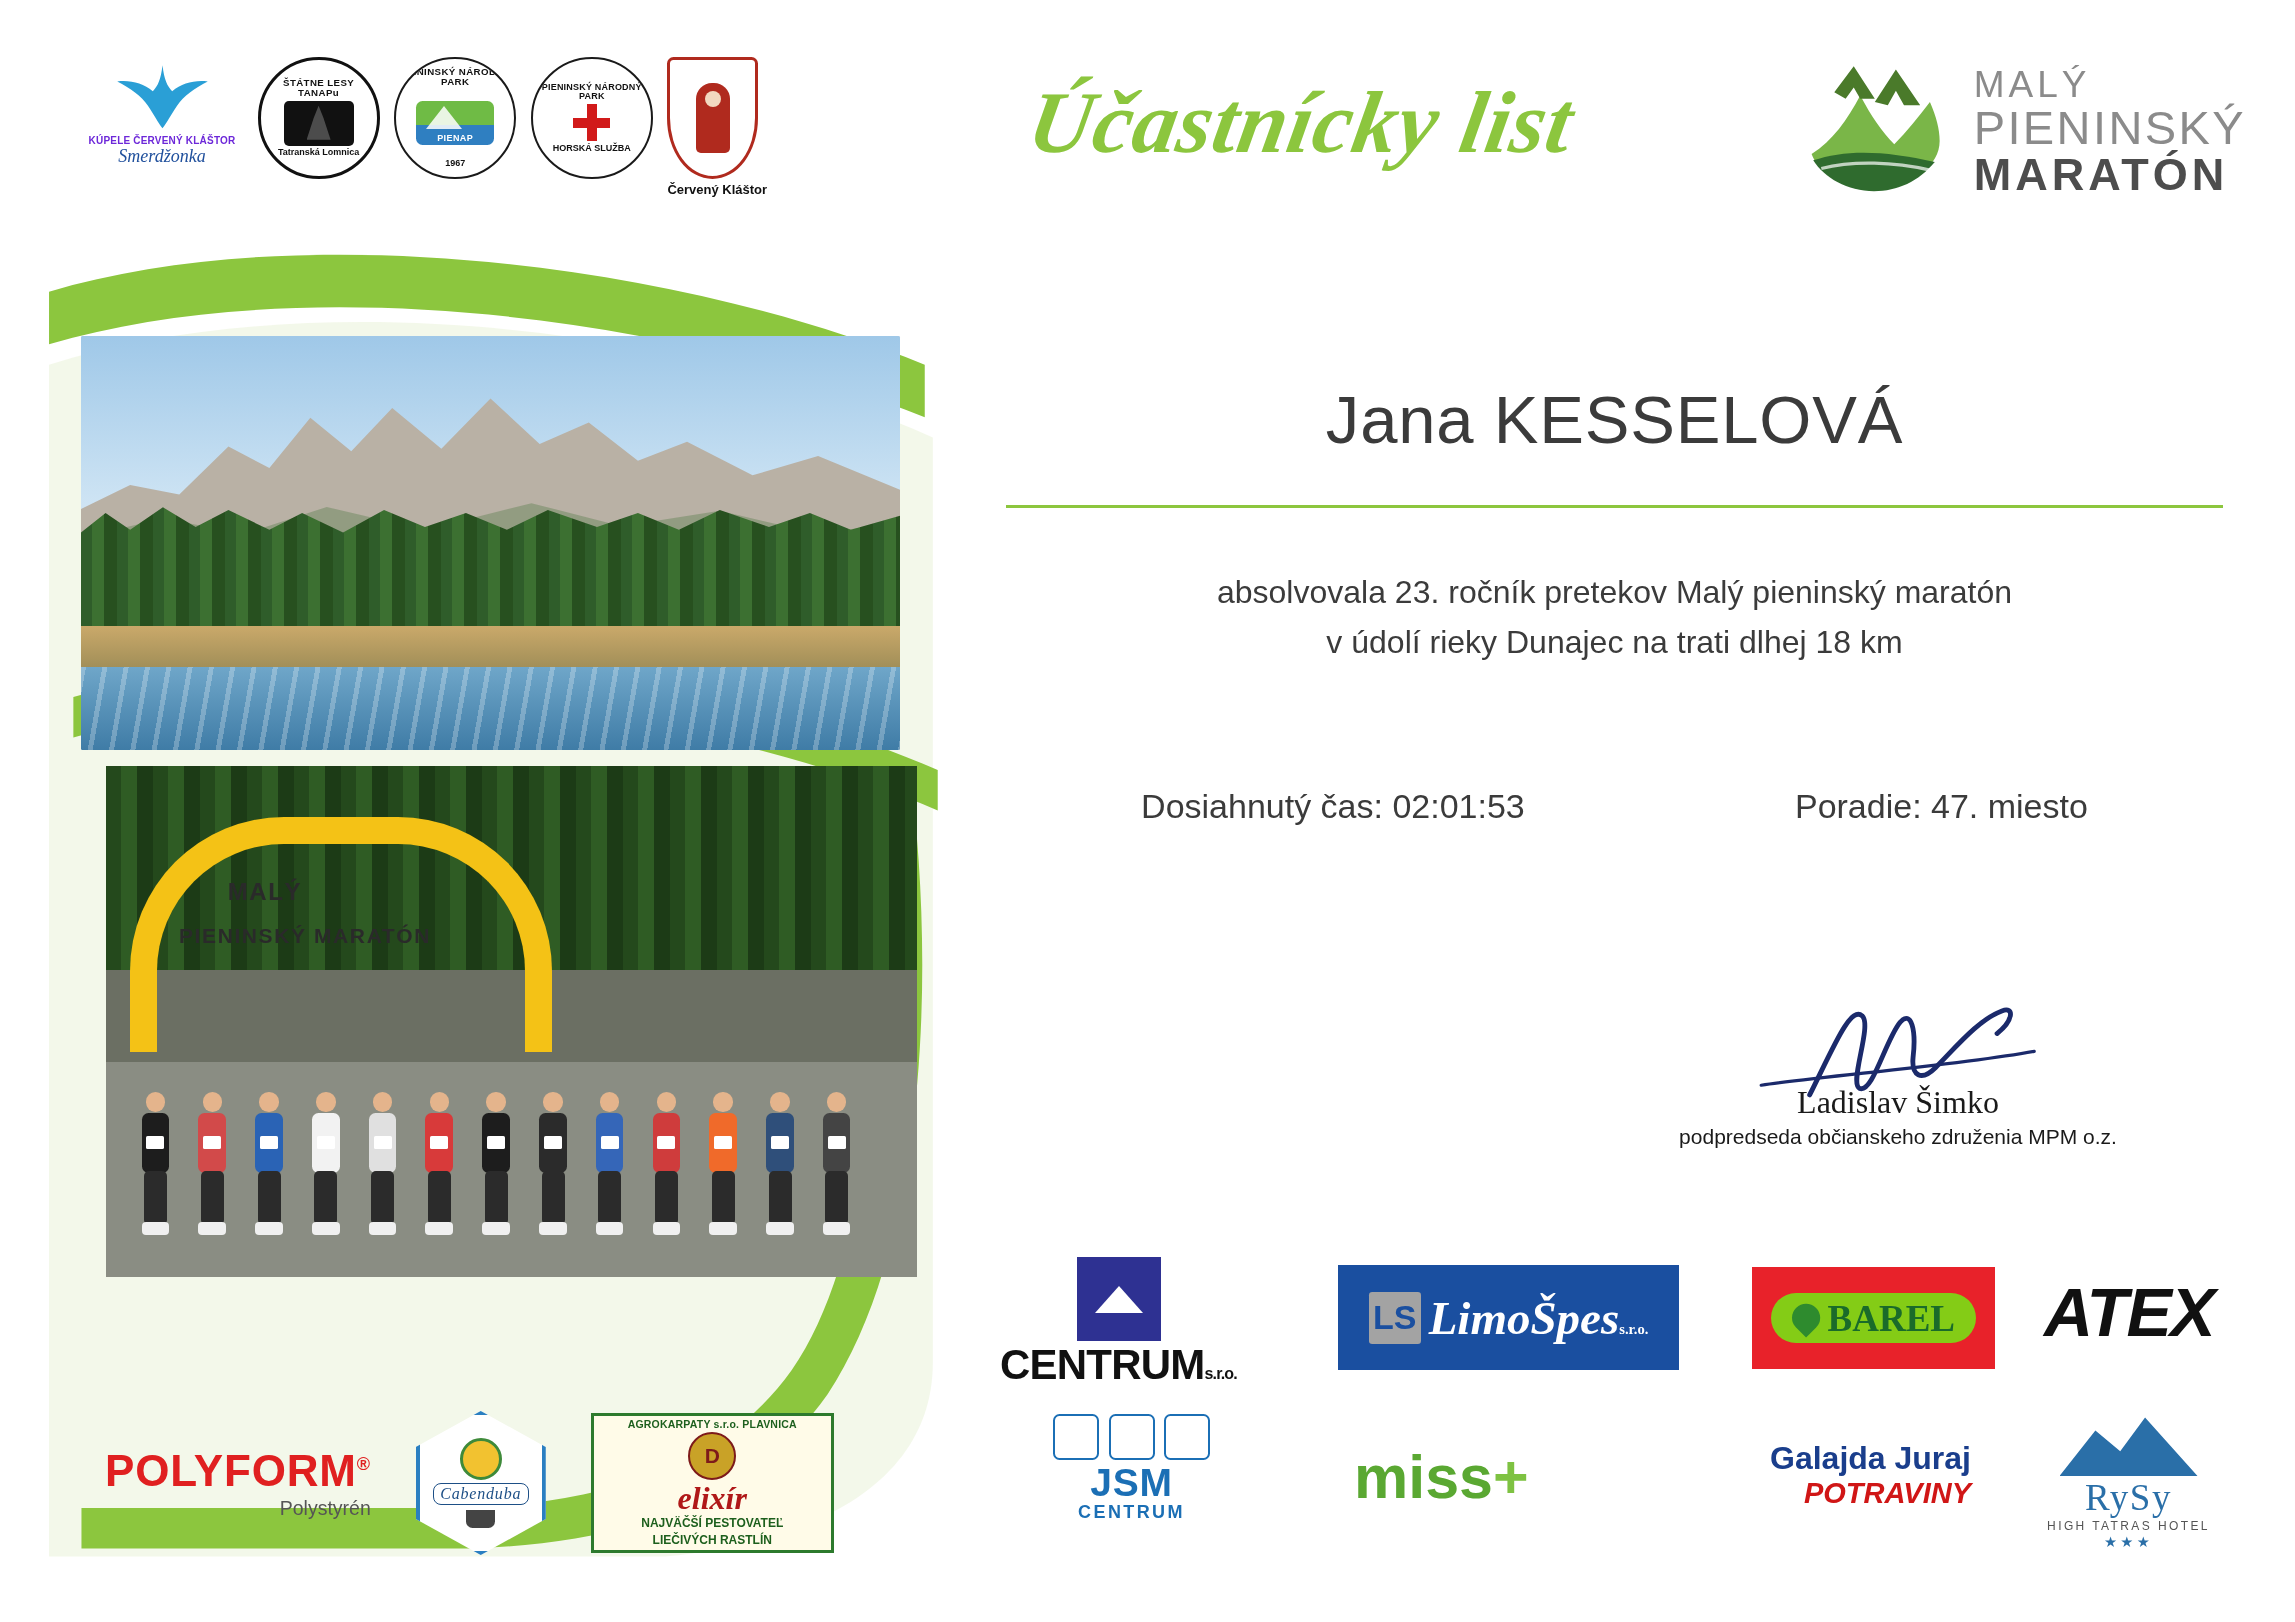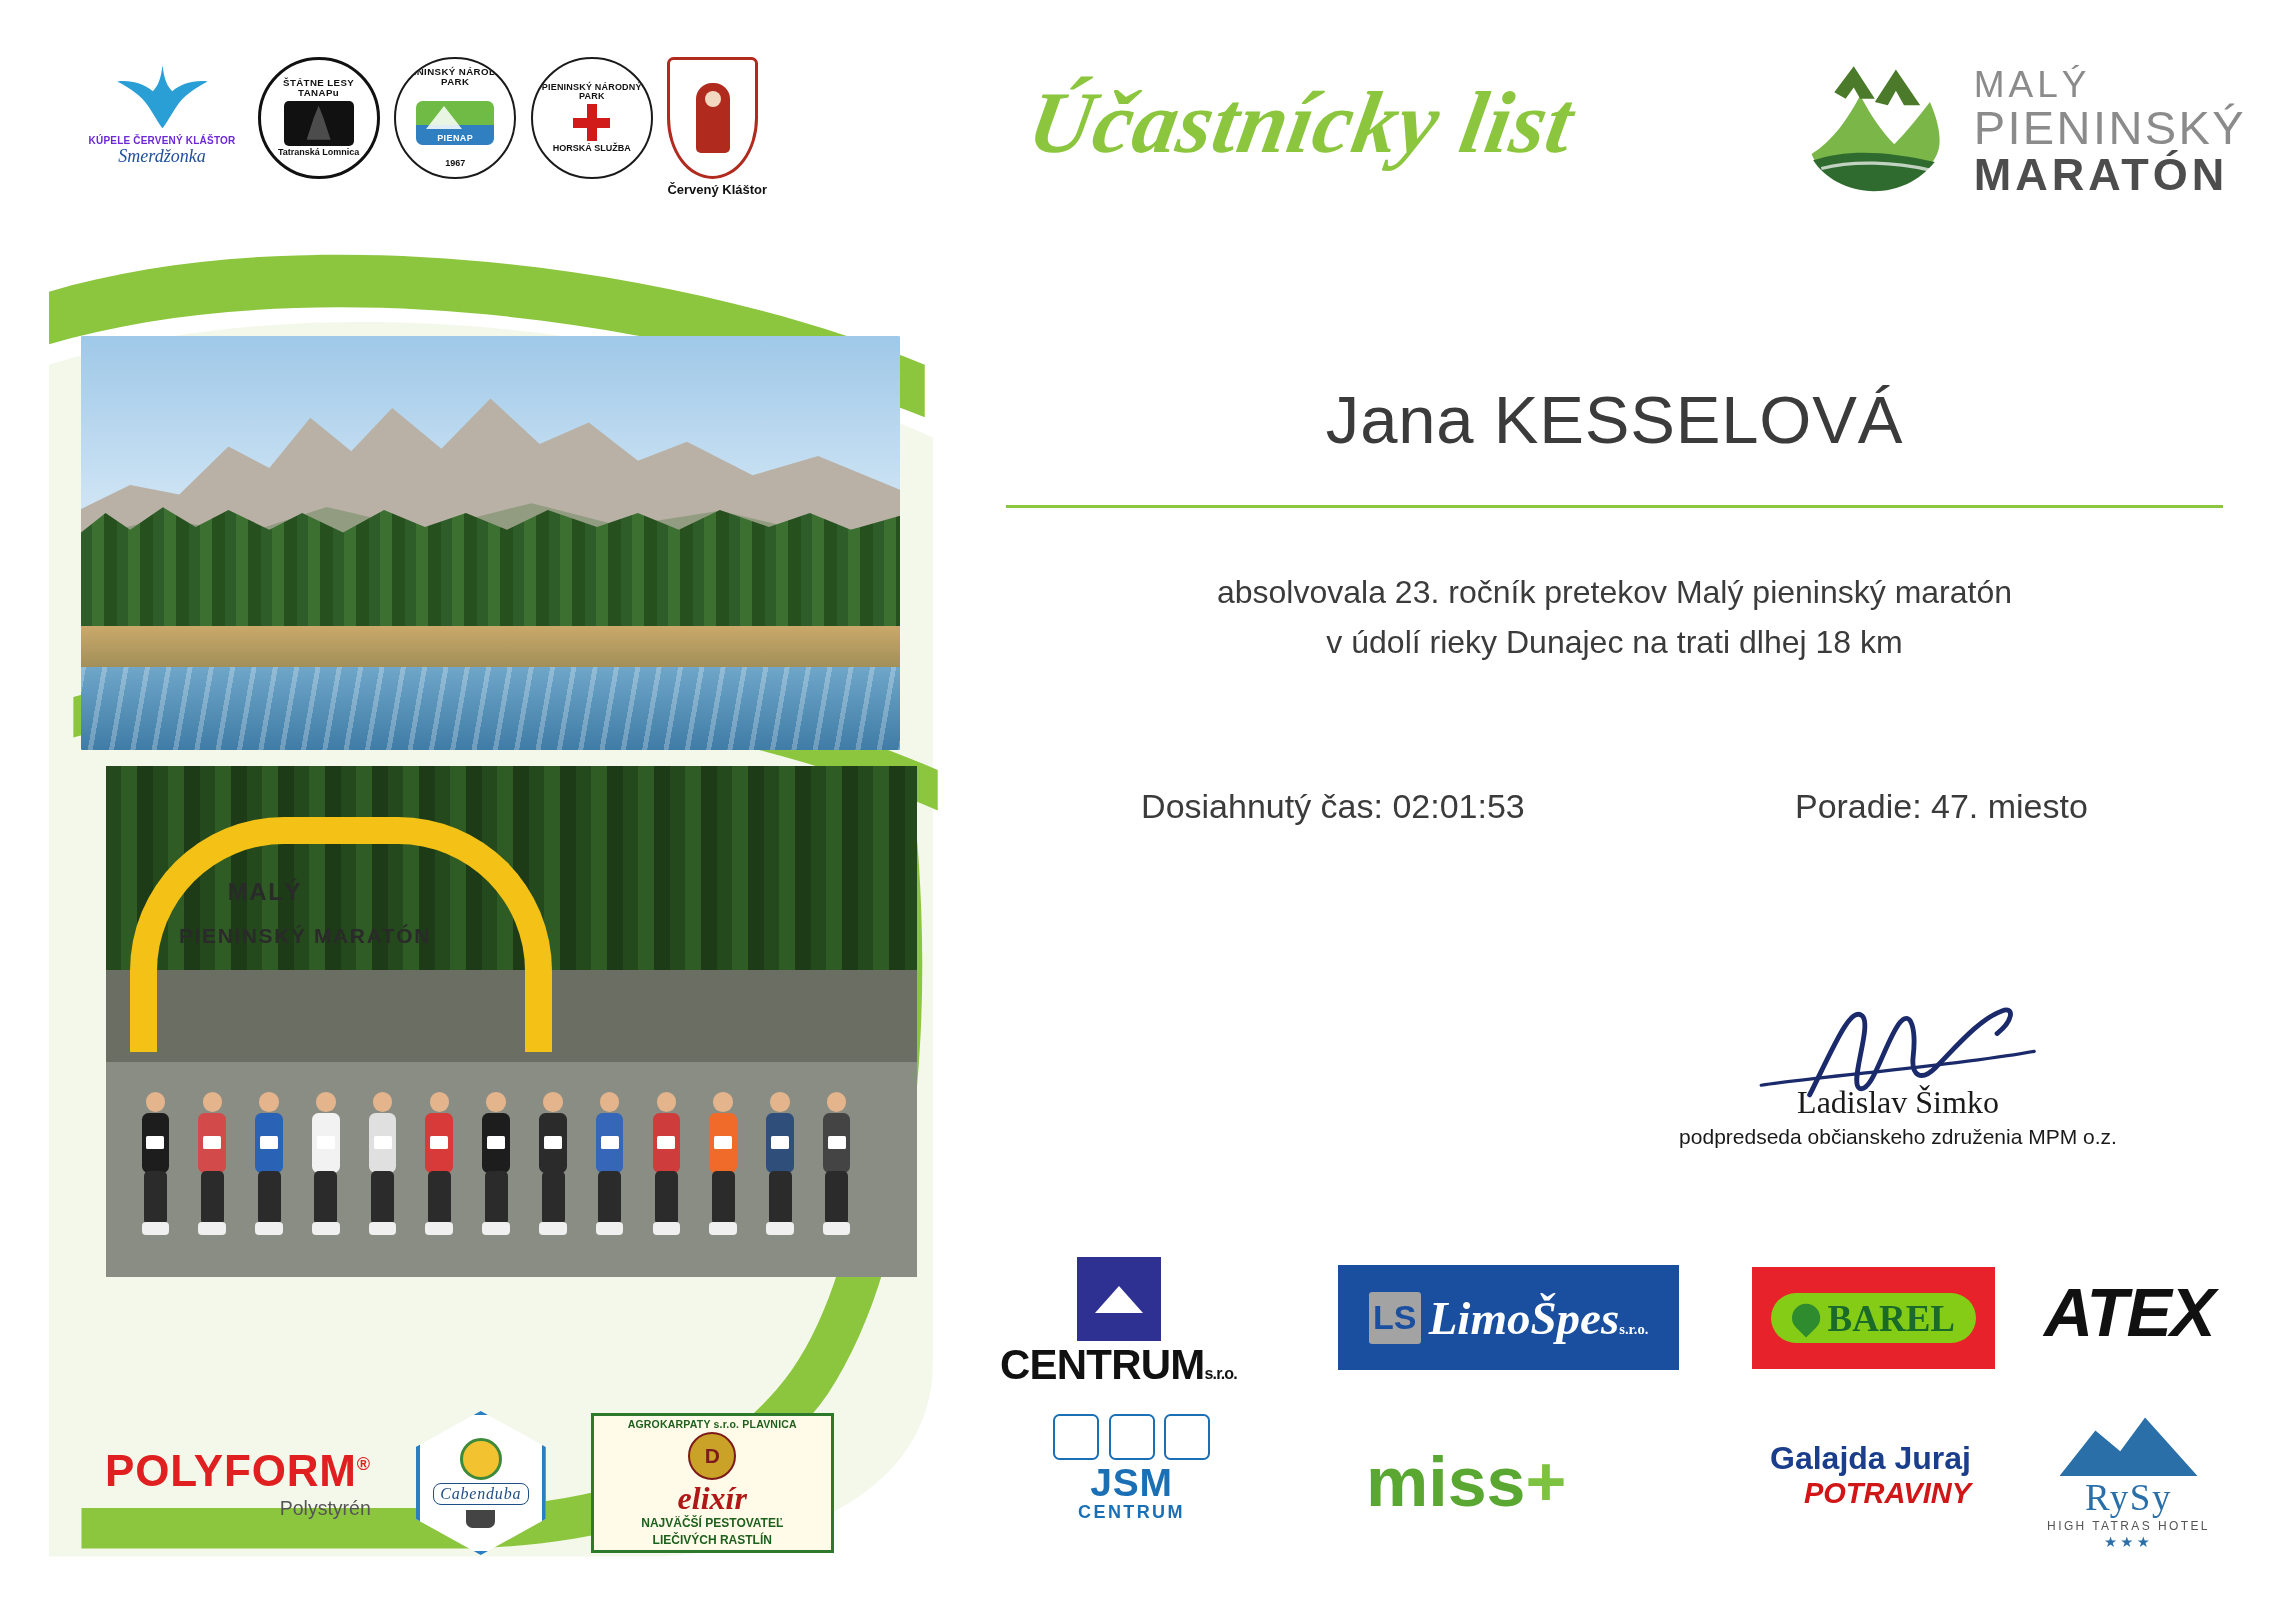--- a/index.html
+++ b/index.html
@@ -478,22 +478,22 @@
     left: 49px; top: 162px; width: 219px; text-align:center;
   }
   .jsm .icons{
     display:flex;justify-content:center;gap:9.7px;align-items:center;height:52px;
   }
   .jsm .ic{width:42px;height:42px;border:2.4px solid #1b6fb5;border-radius:6.5px;}
   .jsm .t1{font-size:39px;font-weight:bold;color:#1b6fb5;letter-spacing:0.8px;line-height:1;}
   .jsm .t2{font-size:18px;font-weight:bold;color:#1b6fb5;letter-spacing:2.4px;}
 
   .miss {
-    left: 393px; top: 193px;
-    font-size: 70px; color:#5aa832; font-weight:600;
+    left: 381px; top: 193px;
+    font-size: 61px; color:#5aa832; font-weight:600;
   }
   .miss .plus{color:#7ec242;}
 
   .galajda {
     left: 730px; top: 191px; text-align:right; width: 268px;
   }
   .galajda .g1{font-size:32px;font-weight:bold;color:#1a3e8c;}
   .galajda .g2{font-size:29px;font-weight:bold;font-style:italic;color:#d01616;text-align:right;}
 
   .rysy {

